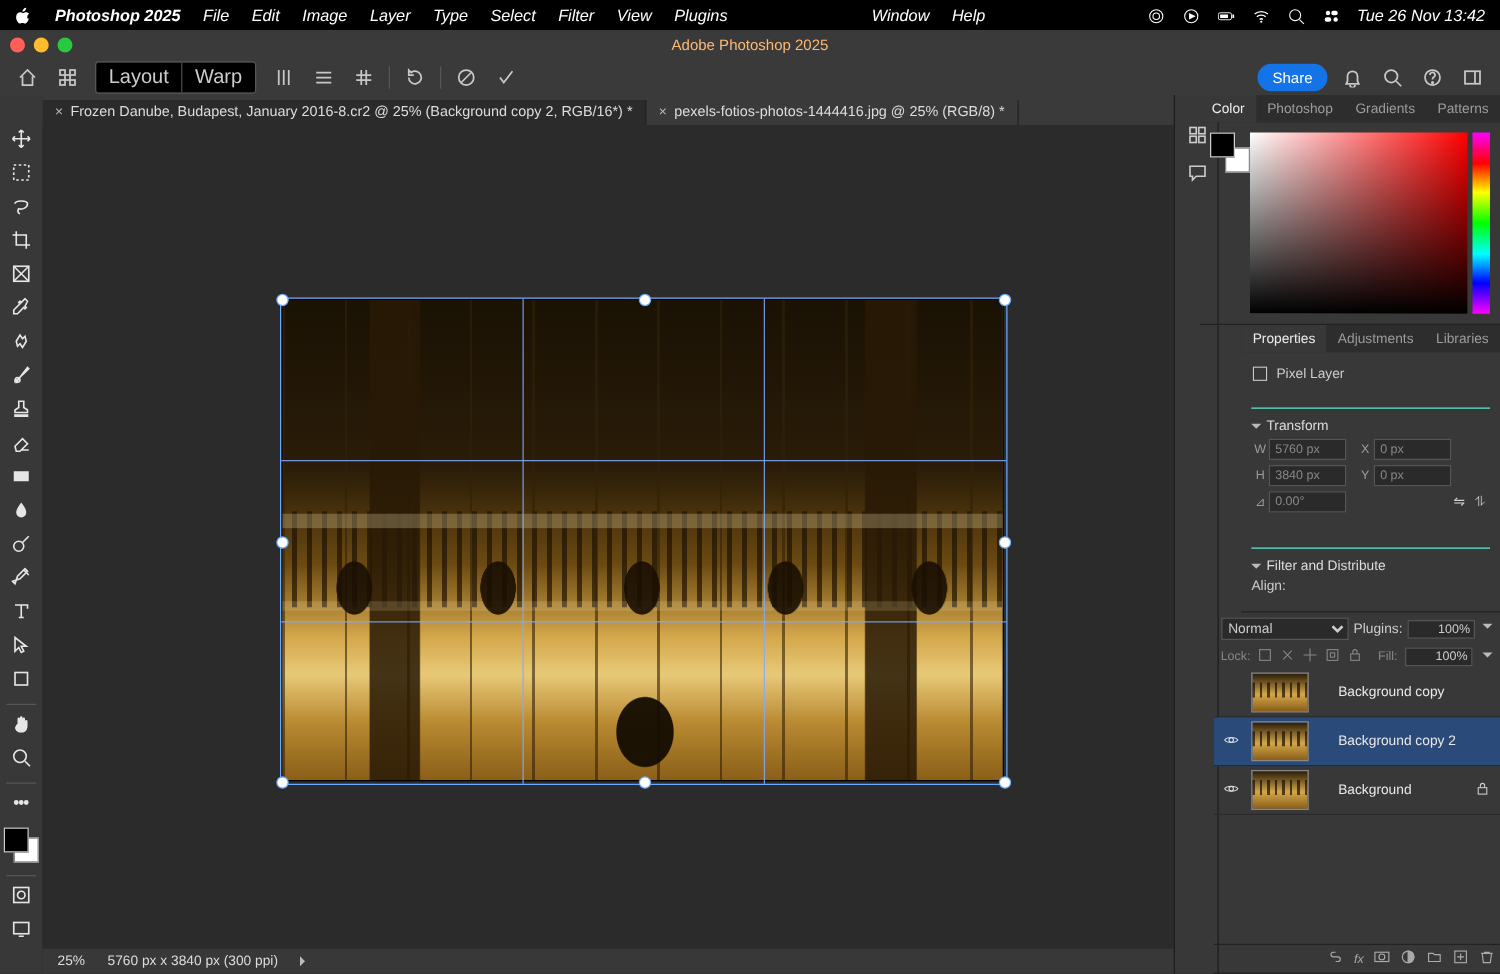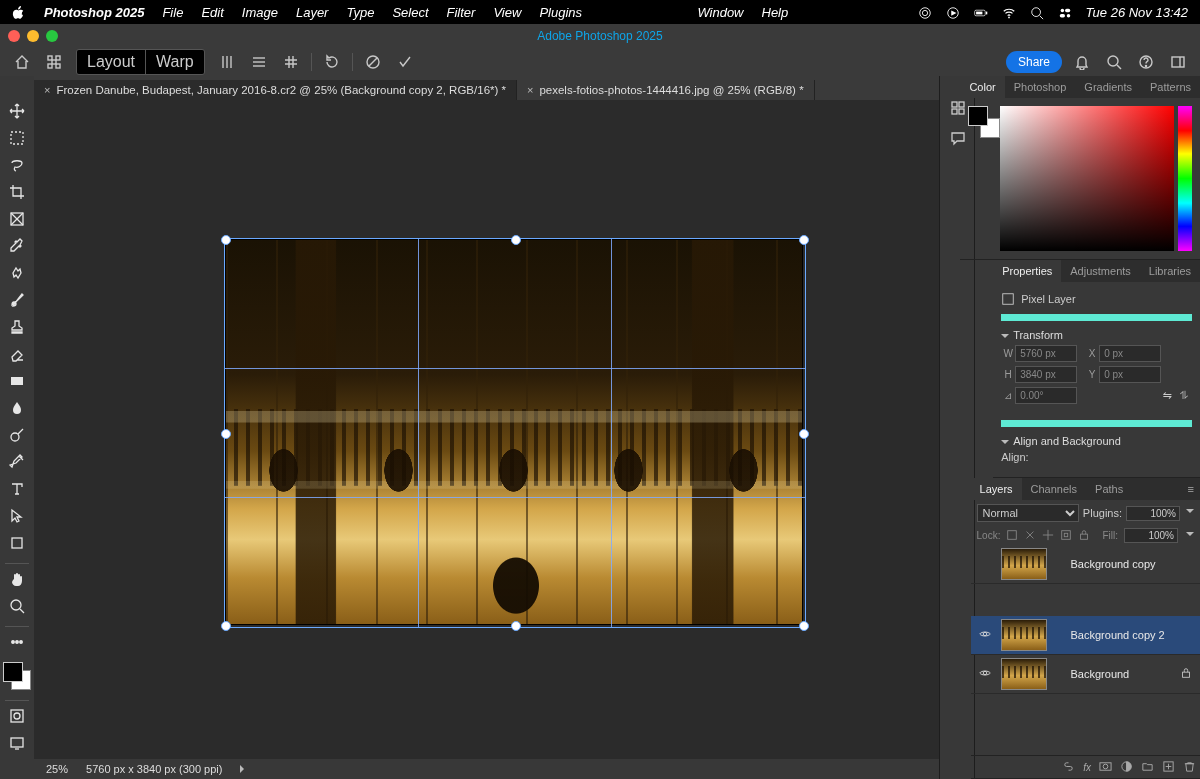--- a/index.html
+++ b/index.html
@@ -5,21 +5,21 @@
 html,body{margin:0;padding:0;width:1200px;height:779px;overflow:hidden;font-family:-apple-system,"Helvetica Neue",Arial,sans-serif;font-size:12px;color:#ccc;background:#2b2b2b;user-select:none;}
 
 #mac-bar{position:absolute;top:0;left:0;right:0;height:24px;background:#000;color:#fff;display:flex;align-items:center;padding:0 12px;font-size:13px;font-style:italic;}
 #mac-bar .m-item{margin-right:18px;cursor:default;}
 #mac-bar .bold{font-weight:600;}
 #mac-bar .spacer{flex:1;}
 #mac-bar .right{display:flex;align-items:center;text-align:right;}
 #mac-bar .right span{margin-left:14px;}
 #mac-bar svg{width:14px;height:14px;fill:#fff;vertical-align:middle;}
 
-#titlebar{position:absolute;top:24px;left:0;right:0;height:24px;background:#3a3a3a;color:#0ea5e9;text-align:center;line-height:24px;font-size:12px;}
+#titlebar{position:absolute;top:24px;left:0;right:0;height:24px;background:#3a3a3a;color:#fdba74;text-align:center;line-height:24px;font-size:12px;}
 #titlebar .traffic{position:absolute;left:8px;top:6px;display:flex;}
 #titlebar .traffic span{width:12px;height:12px;border-radius:50%;margin-right:7px;}
 
 #options{position:absolute;top:48px;left:0;right:0;height:28px;background:#3a3a3a;border-bottom:1px solid #222;display:flex;align-items:center;padding:0 6px;}
 #options .opt{margin:0 4px;display:flex;align-items:center;justify-content:center;width:24px;height:22px;border-radius:3px;color:#c8c8c8;}
 #options .opt svg{width:16px;height:16px;stroke:#c8c8c8;fill:none;stroke-width:1.4;}
 #options .seg{display:flex;border:1px solid #555;border-radius:3px;overflow:hidden;margin:0 6px;}
 #options .seg span{padding:3px 10px;font-size:16px;background:#000000;border-right:1px solid #555;}
 #options .seg span:last-child{border-right:none;}
 #options .share{margin-left:auto;margin-right:4px;background:#1473e6;color:#fff;padding:4px 12px;border-radius:20px;font-size:12px;}
@@ -90,32 +90,32 @@
 #color-body .mini{width:26px;height:26px;position:relative;margin-right:6px;margin-top:0;}
 #color-body .mini .a{position:absolute;width:18px;height:18px;background:#000;border:1px solid #ccc;top:0;left:0;}
 #color-body .mini .b{position:absolute;width:18px;height:18px;background:#fff;border:1px solid #888;bottom:-6px;right:-6px;}
 #color-body #field{flex:1;background:linear-gradient(to right,#fff,#f00);position:relative;}
 #color-body #field::after{content:"";position:absolute;inset:0;background:linear-gradient(to top,#000,transparent);}
 #color-body #hue{width:14px;margin-left:4px;background:linear-gradient(to bottom,#f0f,#f00 17%,#ff0 33%,#0f0 50%,#0ff 67%,#00f 83%,#f0f);}
 
 #props .row{display:flex;align-items:center;margin:4px 0;}
 #props .lbl{width:14px;color:#9c9c9c;font-size:10px;text-align:center;}
 #props input{width:52px;background:#2a2a2a;border:1px solid #555;color:#888;font-size:10px;padding:2px 4px;}
-#props .section{padding:4px 0;border-top:7px solid #5eead4;margin-top:8px;}
+#props .section{padding:4px 0;border-top:1px solid #5eead4;margin-top:20px;}
 #props .sect-head{color:#ddd;font-size:11px;margin:4px 0;}
 
 #layers{flex:1;display:flex;flex-direction:column;min-height:0;}
 #layers .top{display:flex;align-items:center;padding:4px 6px;gap:4px;}
 #layers select{background:#2a2a2a;border:1px solid #555;color:#ccc;font-size:11px;flex:1;padding:1px;}
 #layers .pct{width:46px;background:#2a2a2a;border:1px solid #555;color:#ccc;font-size:10px;text-align:right;padding:1px 3px;}
 #layers .lock-row{display:flex;align-items:center;padding:2px 6px;gap:6px;color:#888;font-size:10px;}
 #layers .lock-row svg{width:12px;height:12px;stroke:#888;fill:none;}
 #layers .list{flex:1;overflow:auto;}
 .layer{display:flex;align-items:center;height:38px;border-bottom:1px solid #2a2a2a;padding:0 6px;}
-.layer.sel{background:#2a4a7a;margin-top:32px;}
+.layer.sel{background:#2a4a7a;}
 .layer .eye{width:16px;text-align:center;color:#ddd;}
 .layer .eye svg{width:14px;height:14px;stroke:#ddd;fill:none;}
 .layer .thumb{width:44px;height:30px;margin:0 8px;background:linear-gradient(#2a1c08 0%,#d3a64a 55%,#8a5f18 100%);border:1px solid #888;position:relative;}
 .layer .thumb::after{content:"";position:absolute;inset:0;background:repeating-linear-gradient(90deg,rgba(25,14,2,.7) 0 2px,transparent 2px 6px) 0 40%/100% 40% no-repeat;}
 .layer .name{flex:1;color:#e8e8e8;padding-left:16px;}
 .layer .lock{width:14px;}
 .layer .lock svg{width:12px;height:12px;stroke:#ccc;fill:none;}
 #layers .footer{height:22px;border-top:1px solid #222;display:flex;align-items:center;justify-content:flex-end;padding:0 4px;gap:8px;}
 #layers .footer svg{width:13px;height:13px;stroke:#aaa;fill:none;}
 .caret{display:inline-block;border:4px solid transparent;border-top-color:#bbb;margin-left:2px;vertical-align:middle;}
@@ -494,36 +494,29 @@
         </div>
         <div class="row">
           <span class="lbl">⊿</span>
             <input value="0.00°" style="">
           <span style="flex:1"></span>
           <span style="margin:0 4px">⇋</span>
           <span style="margin:0 4px">⥮</span>
         </div>
       </div>
       <div class="section">
-        <div class="sect-head"><span class="caret-d"></span><span>Align and Background</span></div>
+        <div class="sect-head"><span class="caret-d"></span><span>Filter and Distribute</span></div>
         <div class="row">
             <span>Align:</span>
           </div>
       </div>
     </div>
   </div>
 
   <div class="panel" id="layers">
-    <div class="tabs">
-      <span class="active">Layers</span>
-      <span>Channels</span>
-      <span>Paths</span>
-      <span style="flex:1"></span>
-      <span style="padding:5px 6px;color:#aaa">≡</span>
-    </div>
     <div class="top">
       <select><option>Normal</option></select>
       <span>Plugins:</span>
       <span class="pct">100%</span>
         <span class="caret"></span>
     </div>
     <div class="lock-row">
       <span>Lock:</span>
       <span><svg viewBox="0 0 14 14">
             <rect x="2" y="2" width="10" height="10"></rect>

